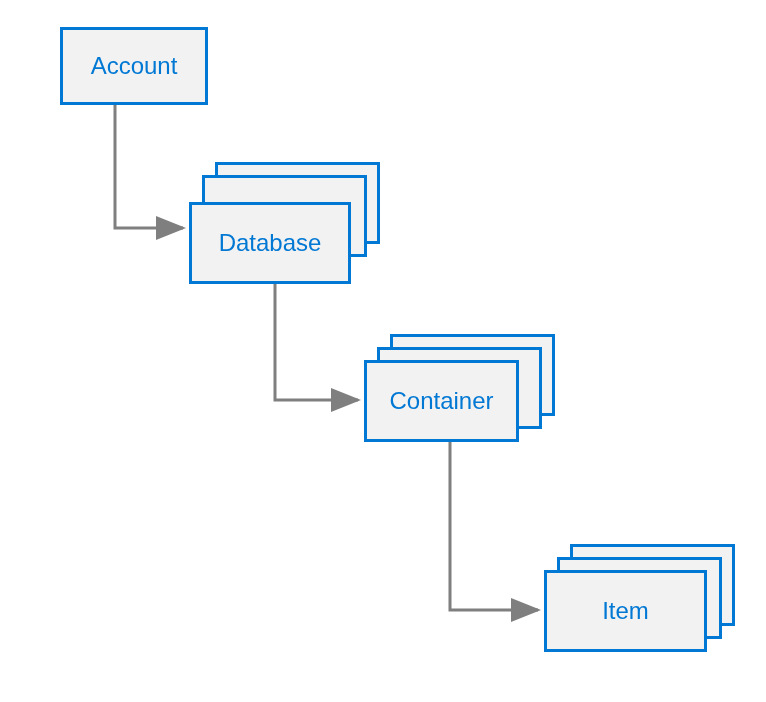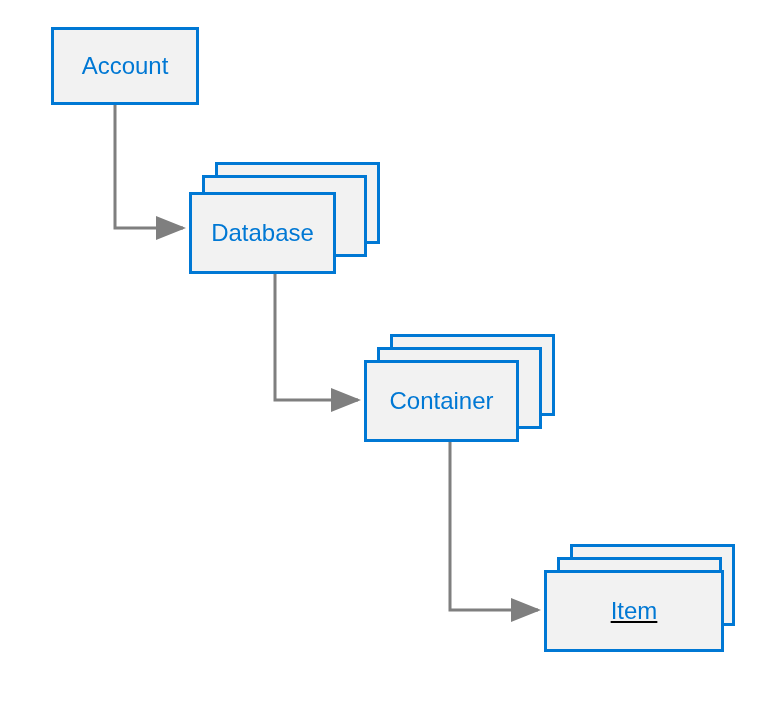--- a/index.html
+++ b/index.html
@@ -50,33 +50,33 @@
     </marker>
   </defs>
 
   <path d="M 115 105 L 115 228 L 183 228" stroke="#7f7f7f" stroke-width="3" fill="none" marker-end="url(#arrowhead)"></path>
 
   <path d="M 275 270 L 275 400 L 358 400" stroke="#7f7f7f" stroke-width="3" fill="none" marker-end="url(#arrowhead)"></path>
 
   <path d="M 450 442 L 450 610 L 538 610" stroke="#7f7f7f" stroke-width="3" fill="none" marker-end="url(#arrowhead)"></path>
 </svg>
 
-<div class="node" style="left:51px; top:27px; width:148px; height:78px;text-align:right;">
+<div class="node" style="left:60px; top:27px; width:148px; height:78px;text-align:right;">
   <span class="node-label">Account</span>
 </div>
 
 <div class="stack-back" style="left:215px; top:162px; width:165px; height:82px;"></div>
 <div class="stack-mid" style="left:202px; top:175px; width:165px; height:82px;"></div>
-<div class="node" style="left:189px; top:192px; width:147px; height:82px;text-align:right;">
+<div class="node" style="left:189px; top:202px; width:162px; height:82px;text-align:right;">
   <span class="node-label">Database</span>
 </div>
 
 <div class="stack-back" style="left:390px; top:334px; width:165px; height:82px;"></div>
 <div class="stack-mid" style="left:377px; top:347px; width:165px; height:82px;"></div>
 <div class="node" style="left:364px; top:360px; width:155px; height:82px;">
   <span class="node-label">Container</span>
 </div>
 
 <div class="stack-back" style="left:570px; top:544px; width:165px; height:82px;"></div>
 <div class="stack-mid" style="left:557px; top:557px; width:165px; height:82px;"></div>
-<div class="node" style="left:544px; top:570px; width:180px; height:82px;text-decoration:underline;">
+<div class="node" style="left:544px; top:570px; width:163px; height:82px;">
   <span class="node-label">Item</span>
 </div>
 
 </body></html>

